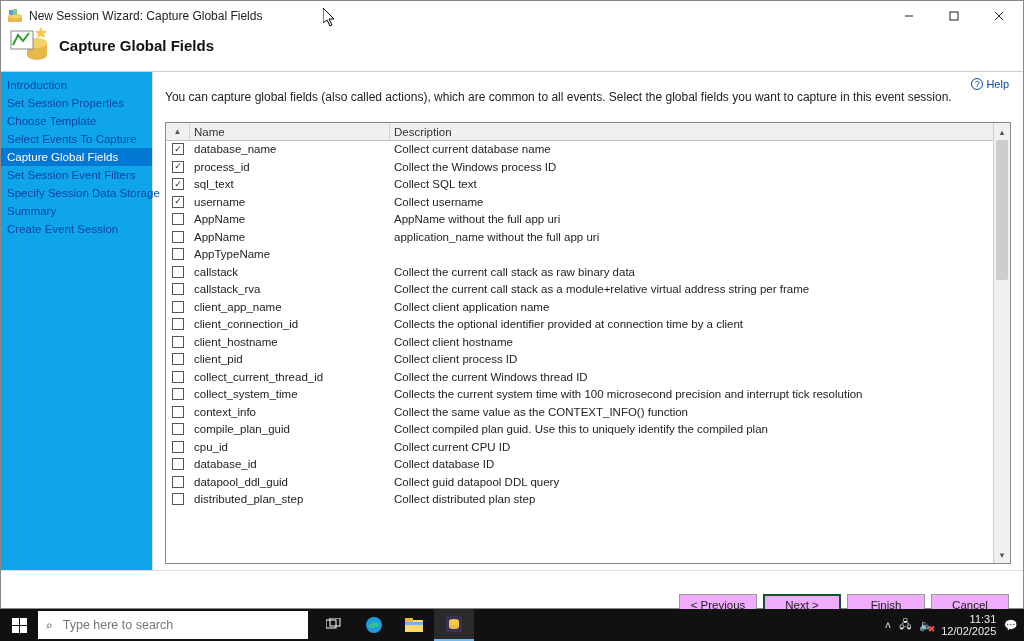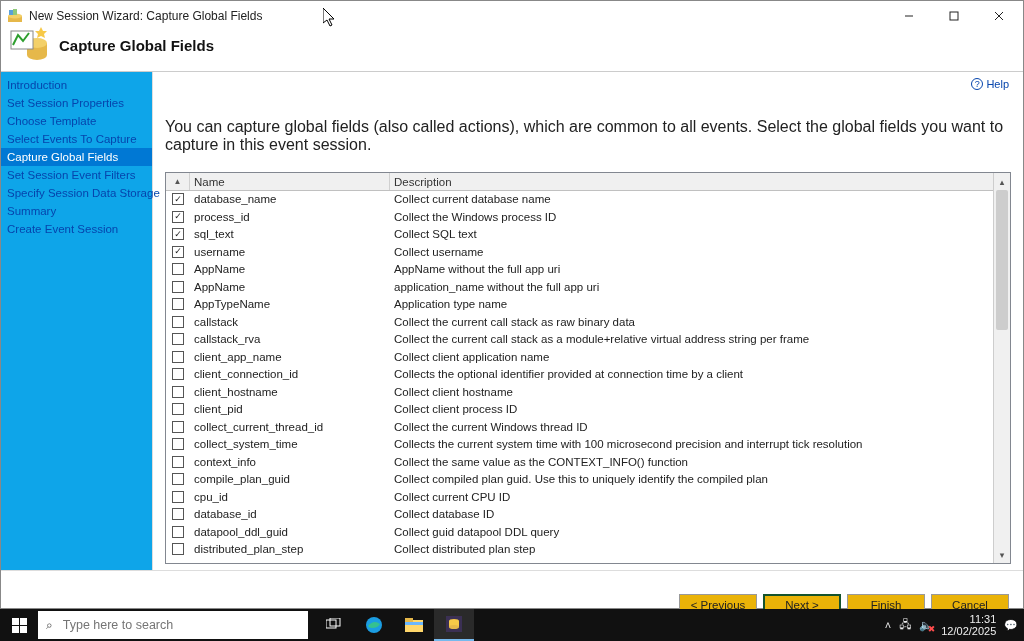--- a/index.html
+++ b/index.html
@@ -12,40 +12,40 @@
   .header { display:flex; align-items:center; padding:2px 10px 6px 8px; }
   .header .head-icon { width:40px; height:40px; margin-right:10px; display:flex; align-items:center; justify-content:center;}
   .header h1 { font-size:15px; font-weight:700; margin:0; color:#111; }
   .body { flex:1; display:flex; border-top:1px solid #ccc; min-height:0; }
   .sidebar { width:152px; background:#0ea5e9; border-right:1px solid #ddd; padding-top:4px; }
   .sidebar .nav-item { padding:3px 6px; font-size:11.5px; color:#0645AD; cursor:pointer; white-space:nowrap; }
   .sidebar .nav-item.selected { background:#0078d4; color:#fff; }
   .content { flex:1; padding:10px 12px 6px 12px; display:flex; flex-direction:column; min-height:0; position:relative; }
   .help { position:absolute; top:6px; right:14px; font-size:11px; color:#0645AD; display:flex; align-items:center; gap:3px; }
   .help .hicon { width:12px;height:12px;border:1.5px solid #0645AD;border-radius:50%;display:inline-flex;align-items:center;justify-content:center;font-size:9px; }
-  .desc { font-size:16px; color:#222; margin:36px 0 18px 0; }
+  .desc { font-size:12px; color:#222; margin:8px 0 18px 0; }
   .grid-wrap { flex:1; border:1px solid #828790; display:flex; min-height:0; }
   .grid { flex:1; overflow:hidden; position:relative; }
   .ghead { display:flex; background:#f0f0f0; border-bottom:1px solid #c0c0c0; height:18px; font-size:11.5px; color:#333; }
   .ghead .c0 { width:24px; border-right:1px solid #d0d0d0; display:flex; align-items:center; justify-content:center; }
   .ghead .c1 { width:200px; border-right:1px solid #d0d0d0; padding-left:4px; display:flex; align-items:center; }
   .ghead .c2 { flex:1; padding-left:4px; display:flex; align-items:center; }
   .sortcaret { font-size:8px; color:#555; }
   .gbody { overflow:hidden; }
   .row { display:flex; height:17.5px; font-size:11.5px; color:#222; align-items:center; border-bottom:1px solid transparent;}
   .row .c0 { width:24px; display:flex; align-items:center; justify-content:center; }
   .row .c1 { width:200px; padding-left:4px; white-space:nowrap; overflow:hidden; }
   .row .c2 { flex:1; padding-left:4px; white-space:nowrap; overflow:hidden; }
   .cb { width:12px; height:12px; border:1px solid #555; background:#fff; display:inline-flex; align-items:center; justify-content:center; font-size:9px; line-height:1; color:#222;}
   .vscroll { width:17px; background:#f0f0f0; border-left:1px solid #cdcdcd; display:flex; flex-direction:column; }
   .vscroll .arrow { height:17px; display:flex; align-items:center; justify-content:center; font-size:9px; color:#555; background:#f0f0f0;}
   .vscroll .track { flex:1; position:relative; }
   .vscroll .thumb { position:absolute; left:2px; right:2px; top:0; height:140px; background:#cdcdcd; border-radius:2px;}
   .footer { height:38px; display:flex; align-items:center; justify-content:flex-end; gap:6px; padding:0 14px; border-top:1px solid #ddd; }
-  .btn { min-width:78px; height:22px; border:1px solid #999; background:#eab308; font-size:11.5px; color:#222; display:inline-flex; align-items:center; justify-content:center; cursor:pointer;margin-top:31px; }
+  .btn { min-width:78px; height:22px; border:1px solid #999; background:#f0abfc; font-size:11.5px; color:#222; display:inline-flex; align-items:center; justify-content:center; cursor:pointer;margin-top:31px; }
   .btn.default { border:2px solid #14532d; padding:0 6px;}
   .taskbar { position:absolute; left:0; right:0; bottom:0; height:32px; background:#111; display:flex; align-items:center; color:#fff; font-size:12px; }
   .taskbar .start { width:38px; height:32px; display:flex; align-items:center; justify-content:center; }
   .taskbar .search { height:28px; width:270px; background:#fff; color:#777; display:flex; align-items:center; padding:0 8px; gap:8px; margin:2px 0;}
   .taskbar .search input { border:none; outline:none; font-size:12.5px; color:#555; flex:1; background:transparent;}
   .taskbar .tbicons { display:flex; align-items:center; margin-left:6px; }
   .taskbar .tbicons .tbi { width:40px; height:32px; display:flex; align-items:center; justify-content:center; font-size:14px;}
   .taskbar .tbi.active { border-bottom:2px solid #76b9ed; background:#2a2a2a;}
   .taskbar .tray { margin-left:auto; display:flex; align-items:center; gap:8px; padding-right:6px; font-size:11px; color:#eee;}
   .clock { text-align:right; line-height:1.1; font-size:11px;}
@@ -167,21 +167,20 @@
                   <span class="cb"></span>
                 </div>
                 <div class="c1">AppName</div>
                 <div class="c2">application_name without the full app uri</div>
               </div>
               <div class="row">
                 <div class="c0">
                   <span class="cb"></span>
                 </div>
                 <div class="c1">AppTypeName</div>
-                <div class="c2">Application type name</div>
               </div>
               <div class="row">
                 <div class="c0">
                   <span class="cb"></span>
                 </div>
                 <div class="c1">callstack</div>
                 <div class="c2">Collect the current call stack as raw binary data</div>
               </div>
               <div class="row">
                 <div class="c0">

